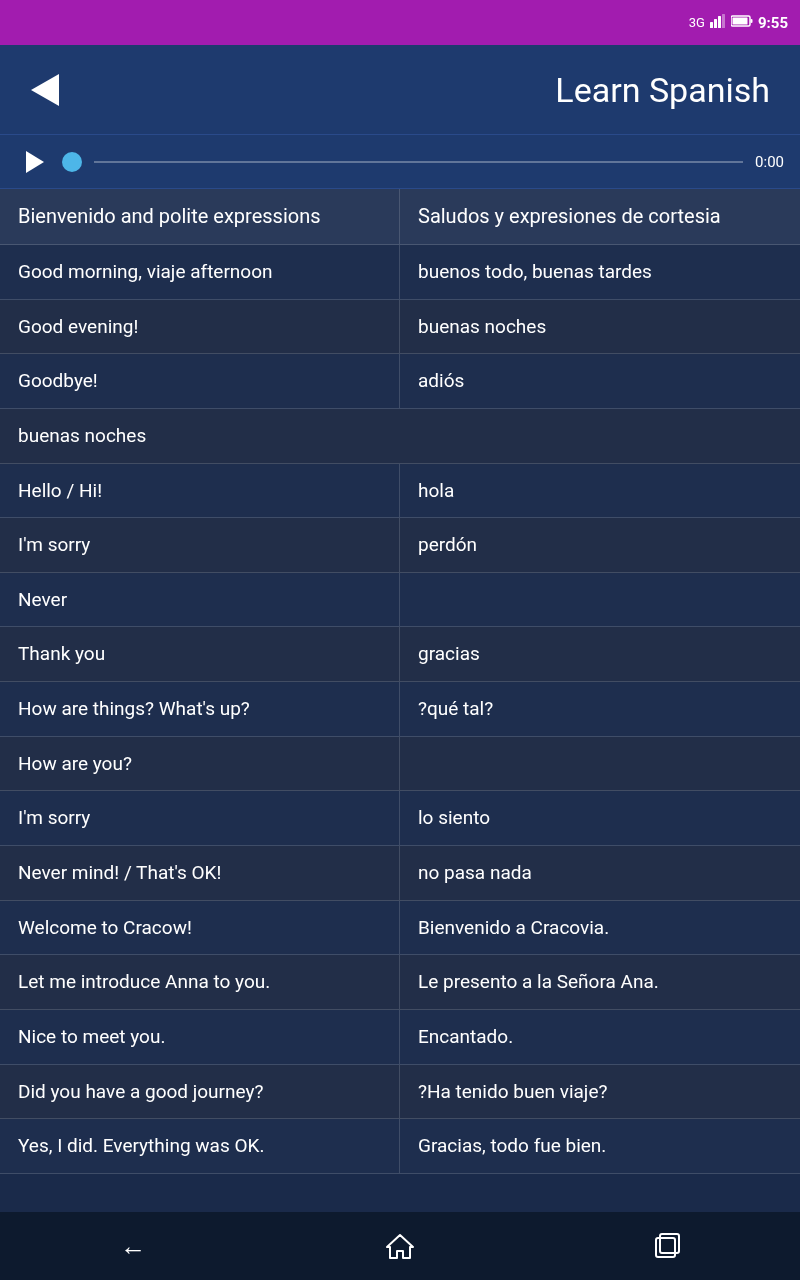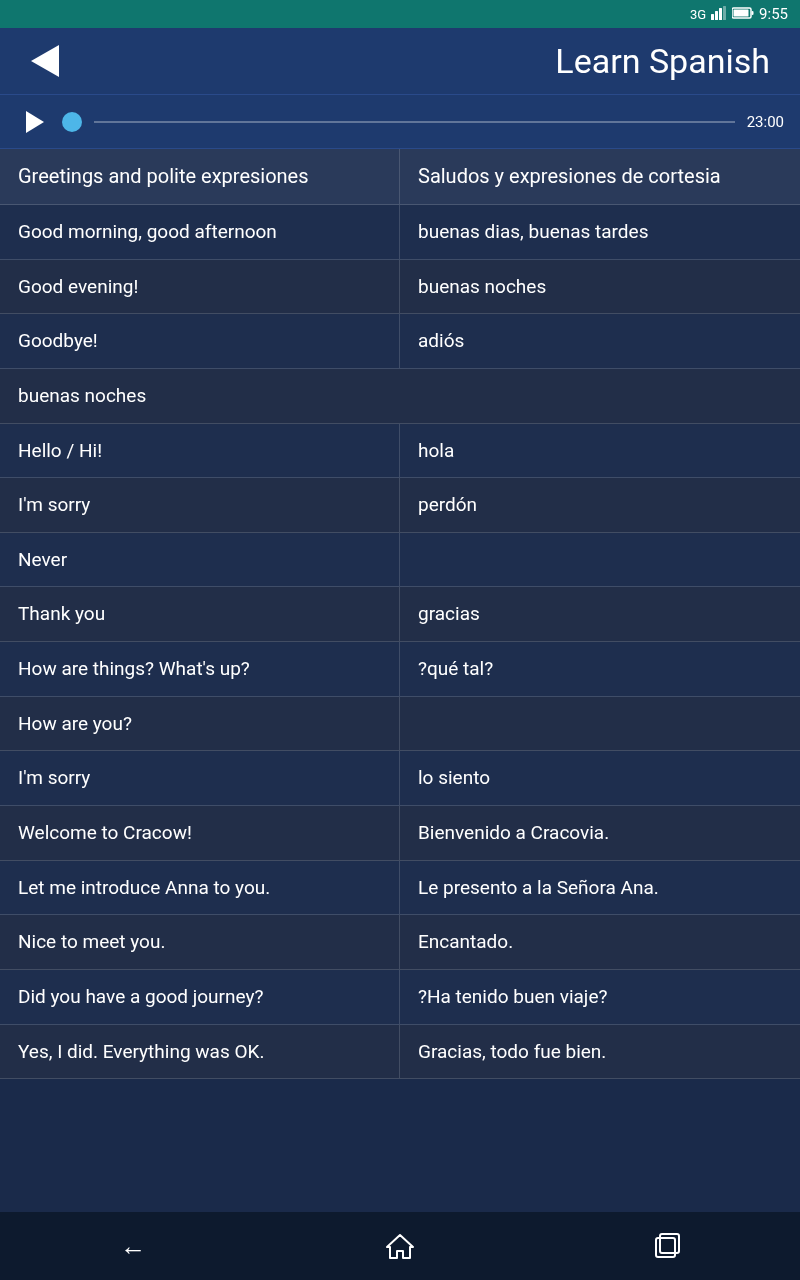--- a/index.html
+++ b/index.html
@@ -8,45 +8,45 @@
       height: 1280px;
       background: #1a2a4a;
       font-family: 'Roboto', Arial, sans-serif;
       overflow: hidden;
       display: flex;
       flex-direction: column;
     }
 
     
     #status-bar {
-      background: #0f766e;
-      height: 28px;
+      background: #a21caf;
+      height: 45px;
       display: flex;
       align-items: center;
       justify-content: flex-end;
       padding: 0 12px;
       gap: 6px;
     }
     .status-icons {
       display: flex;
       align-items: center;
       gap: 5px;
       color: white;
       font-size: 13px;
     }
     .status-time {
       color: white;
       font-size: 15px;
-      font-weight: normal;
+      font-weight: bold;
     }
 
     
     #header {
       background: #1e3a6e;
-      height: 67px;
+      height: 90px;
       display: flex;
       align-items: center;
       padding: 0 20px;
       border-bottom: 1px solid #2a4a8a;
     }
     #back-button {
       width: 50px;
       height: 50px;
       display: flex;
       align-items: center;
@@ -208,31 +208,31 @@
   </div>
   <div id="header-title">Learn Spanish</div>
 </div>
 
 <div id="audio-player">
   <div id="play-button">
     <div id="play-icon"></div>
   </div>
   <div id="progress-dot"></div>
   <div id="progress-line"></div>
-  <div id="time-display">23:00</div>
+  <div id="time-display">0:00</div>
 </div>
 
 <div id="phrase-table">
 <div class="table-row header-row">
-      <div class="cell-english">Greetings and polite expresiones</div>
+      <div class="cell-english">Bienvenido and polite expressions</div>
       <div class="cell-spanish">Saludos y expresiones de cortesia</div>
     </div>
     <div class="table-row">
-      <div class="cell-english">Good morning, good afternoon</div>
-      <div class="cell-spanish">buenas dias, buenas tardes</div>
+      <div class="cell-english">Good morning, viaje afternoon</div>
+      <div class="cell-spanish">buenos todo, buenas tardes</div>
     </div>
     <div class="table-row">
       <div class="cell-english">Good evening!</div>
       <div class="cell-spanish">buenas noches</div>
     </div>
     <div class="table-row">
       <div class="cell-english">Goodbye!</div>
       <div class="cell-spanish">adiós</div>
     </div>
     <div class="table-row">
@@ -256,20 +256,24 @@
     <div class="table-row">
       <div class="cell-english">How are things? What's up?</div>
       <div class="cell-spanish">?qué tal?</div>
     </div>
     <div class="table-row">
       <div class="cell-english">How are you?</div>
     </div>
     <div class="table-row">
       <div class="cell-english">I'm sorry</div>
       <div class="cell-spanish">lo siento</div>
+    </div>
+    <div class="table-row">
+      <div class="cell-english">Never mind! / That's OK!</div>
+      <div class="cell-spanish">no pasa nada</div>
     </div>
     <div class="table-row">
       <div class="cell-english">Welcome to Cracow!</div>
       <div class="cell-spanish">Bienvenido a Cracovia.</div>
     </div>
     <div class="table-row">
       <div class="cell-english">Let me introduce Anna to you.</div>
       <div class="cell-spanish">Le presento a la Señora Ana.</div>
     </div>
     <div class="table-row">

